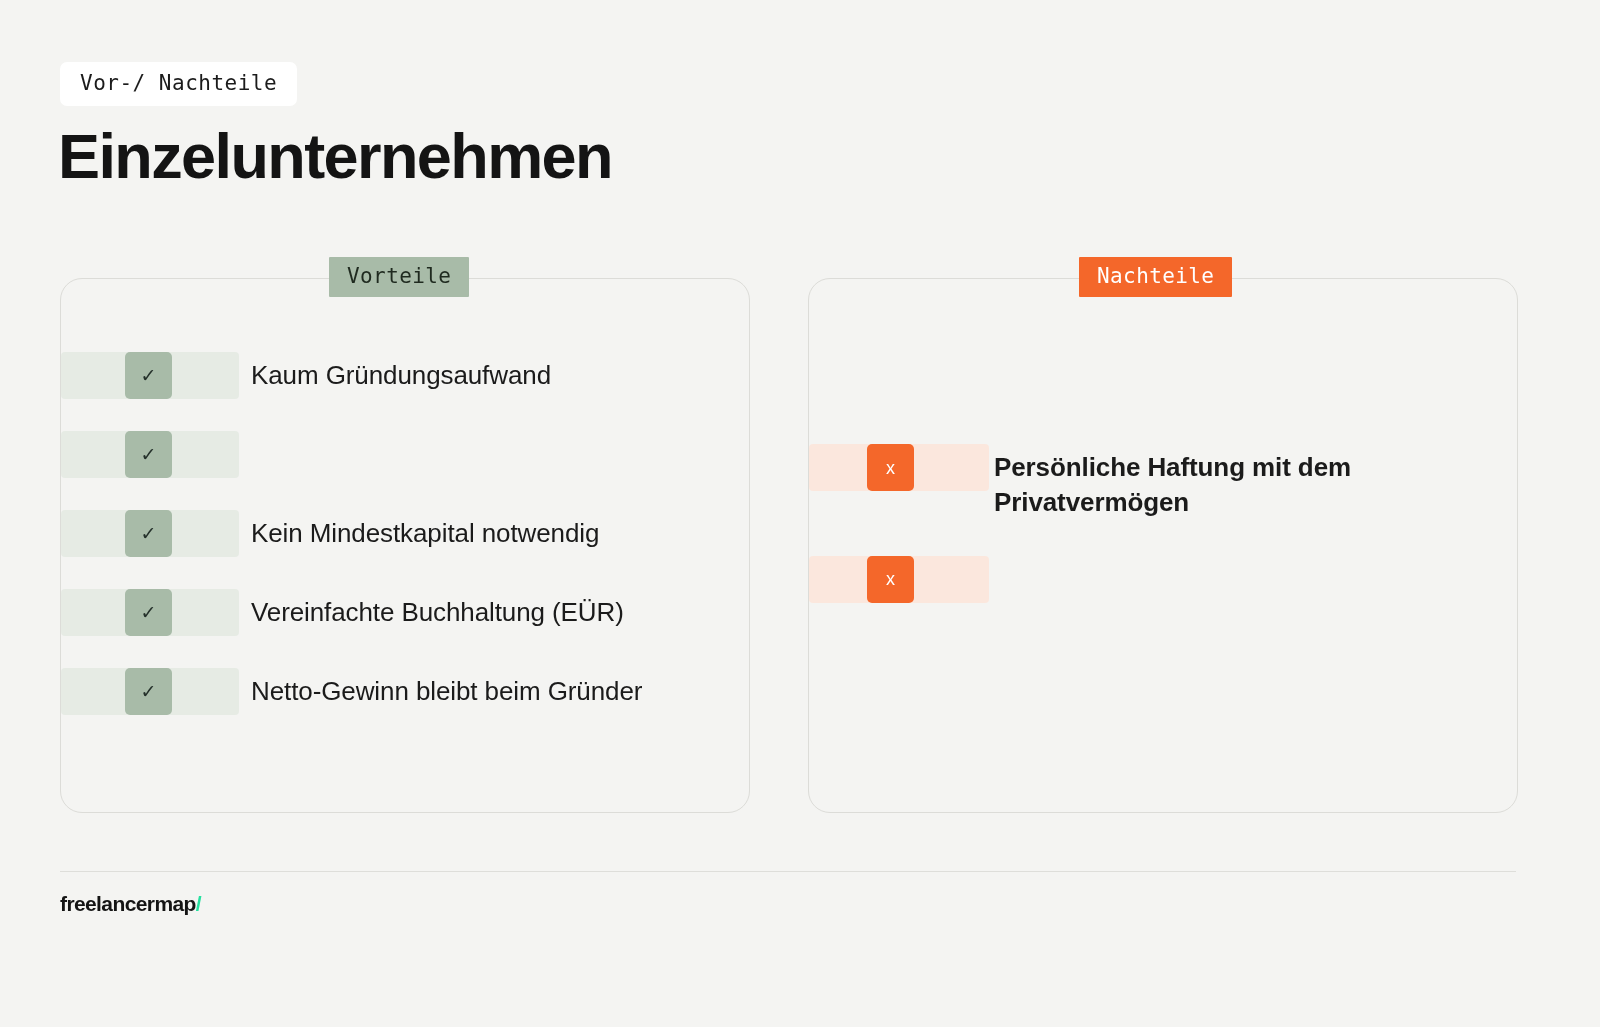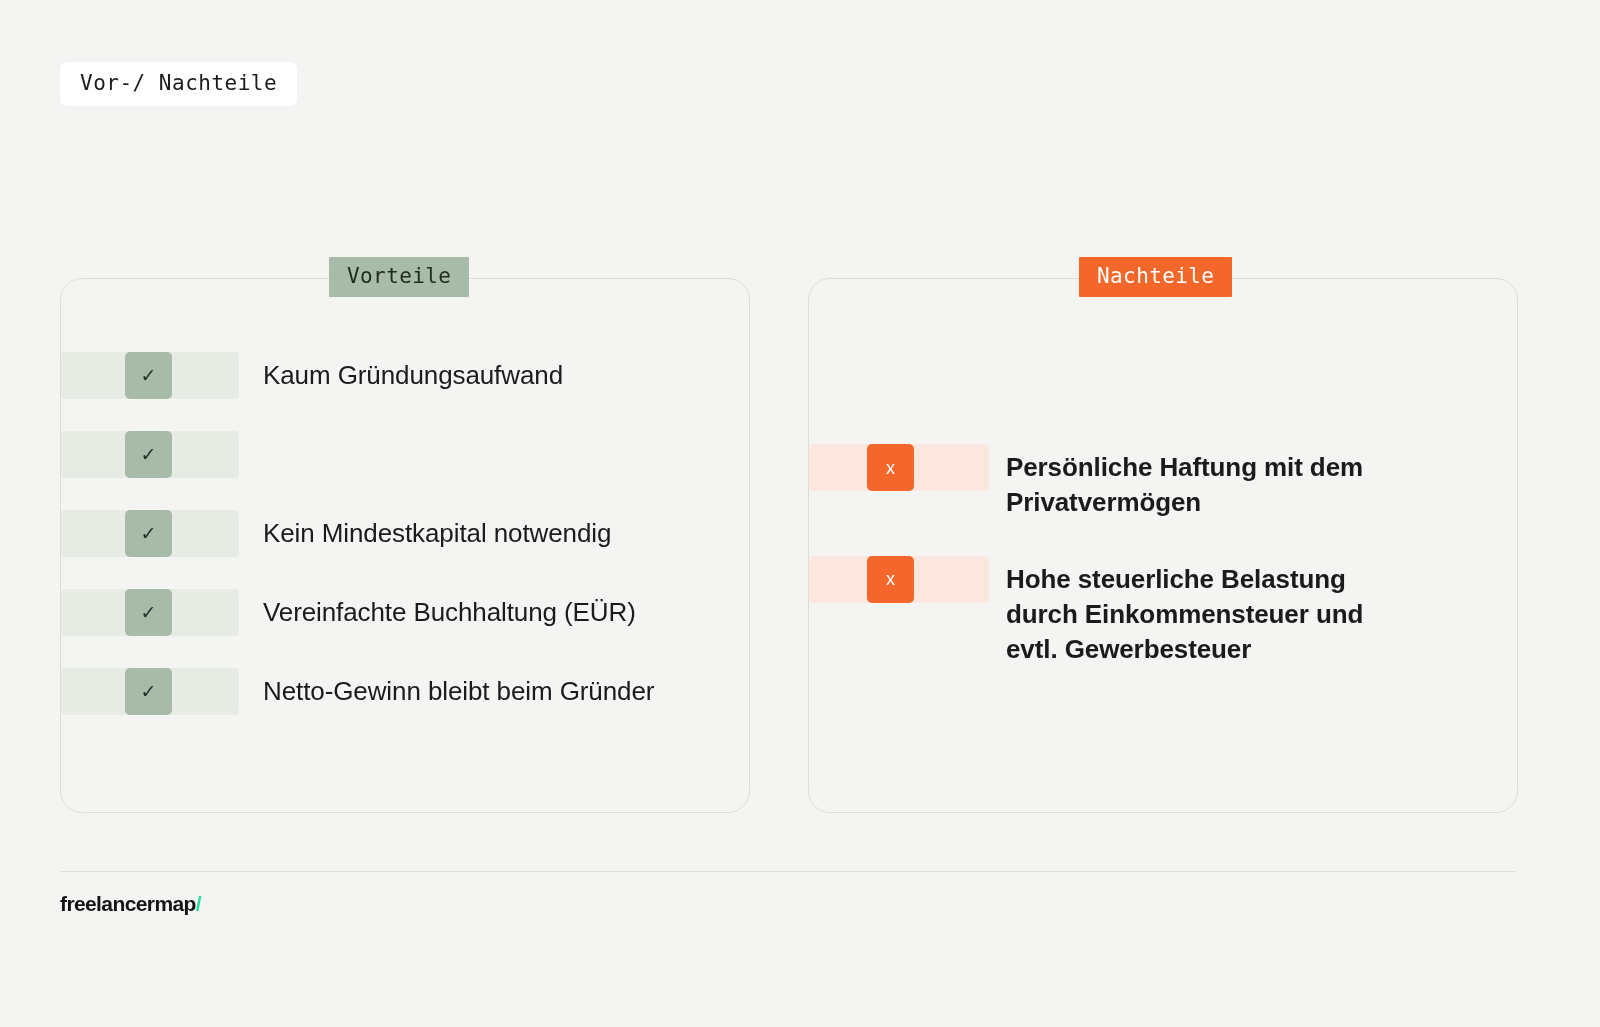--- a/index.html
+++ b/index.html
@@ -169,21 +169,20 @@
   }
 
   .row-text {
     flex: 1 1 auto;
     font-size: 26px;
     line-height: 1.36;
     color: #1b1b1b;
     padding-top: 6px;
     padding-right: 24px;
     letter-spacing: -0.1px;
-    margin-left: 12px;
   }
 
   .row-text-cons { padding-right: 110px; font-weight: bold; }
 
   
   .divider {
     position: absolute;
     left: 60px;
     top: 871px;
     width: 1456px;
@@ -215,20 +214,21 @@
     letter-spacing: 0.1px;
   }
 </style>
 </head>
 <body>
 
 <div class="page">
 
   <div class="eyebrow">Vor-/ Nachteile</div>
 
+  <h1 class="page-title">Einzelunternehmen</h1>
 
   <section class="card card-pros">
     <div class="card-label label-pros">Vorteile</div>
 
     <div class="rows rows-pros">
 
       <div class="row row-pros">
         <div class="marker-wrap">
           <div class="marker-band band-pros"></div>
           <div class="marker-square square-pros">✓</div>
@@ -281,21 +281,20 @@
           <div class="marker-square square-cons">x</div>
         </div>
         <div class="row-text row-text-cons">Persönliche Haftung mit dem Privatvermögen</div>
       </div>
 
       <div class="row row-cons">
         <div class="marker-wrap marker-wrap-cons">
           <div class="marker-band band-cons"></div>
           <div class="marker-square square-cons">x</div>
         </div>
-        <div class="row-text row-text-cons">Hohe steuerliche Belastung durch Einkommensteuer und evtl. Gewerbesteuer</div>
       </div>
 
     </div>
   </section>
 
   <div class="divider"></div>
 
   <div class="footer">
     <div class="brand"><span>freelancermap</span><span class="slash">/</span></div>
   </div>

